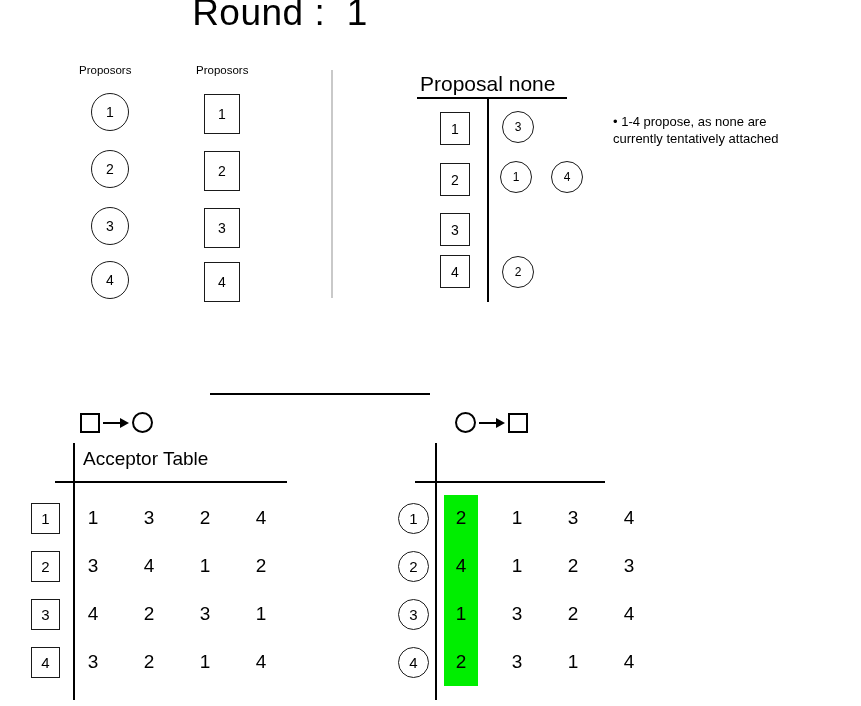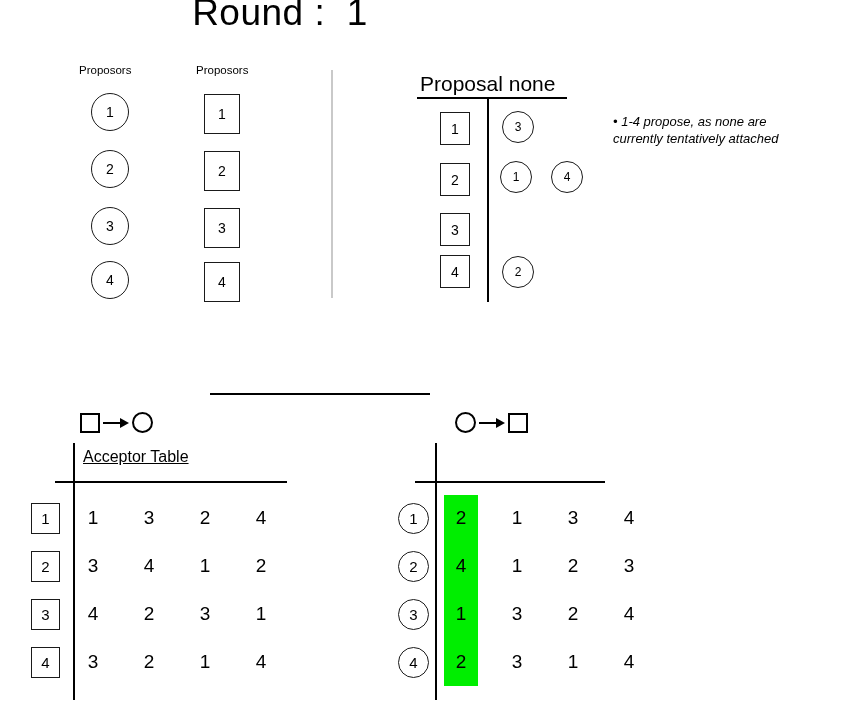--- a/index.html
+++ b/index.html
@@ -65,38 +65,36 @@
   .vline.soft { background: #c9c9c9; width: 2px; }
 
   
   .section-title {
     position: absolute;
     font-size: 21px;
     white-space: nowrap;
   }
   .table-title {
     position: absolute;
-    font-size: 16px;
-    white-space: nowrap;
-    text-decoration: underline;
+    font-size: 19px;
+    white-space: nowrap;
   }
   .prefs-title {
     position: absolute;
     font-size: 24px;
     white-space: nowrap;
   }
 
   
   .note {
     position: absolute;
     font-size: 13px;
     line-height: 17px;
     width: 200px;
     white-space: pre-line;
-    font-style: italic;
   }
 
   
   .cell {
     position: absolute;
     font-size: 19px;
     text-align: center;
     width: 26px;
     line-height: 26px;
   }

